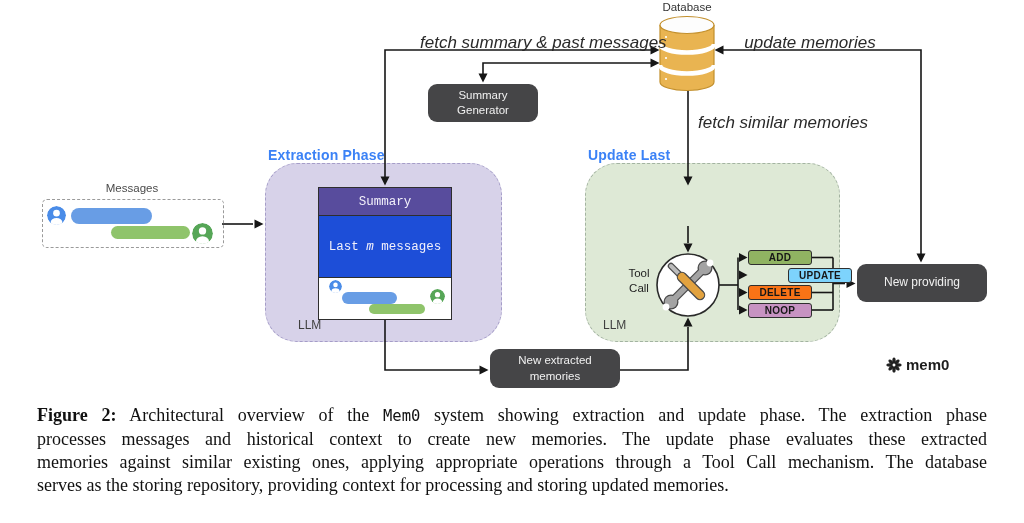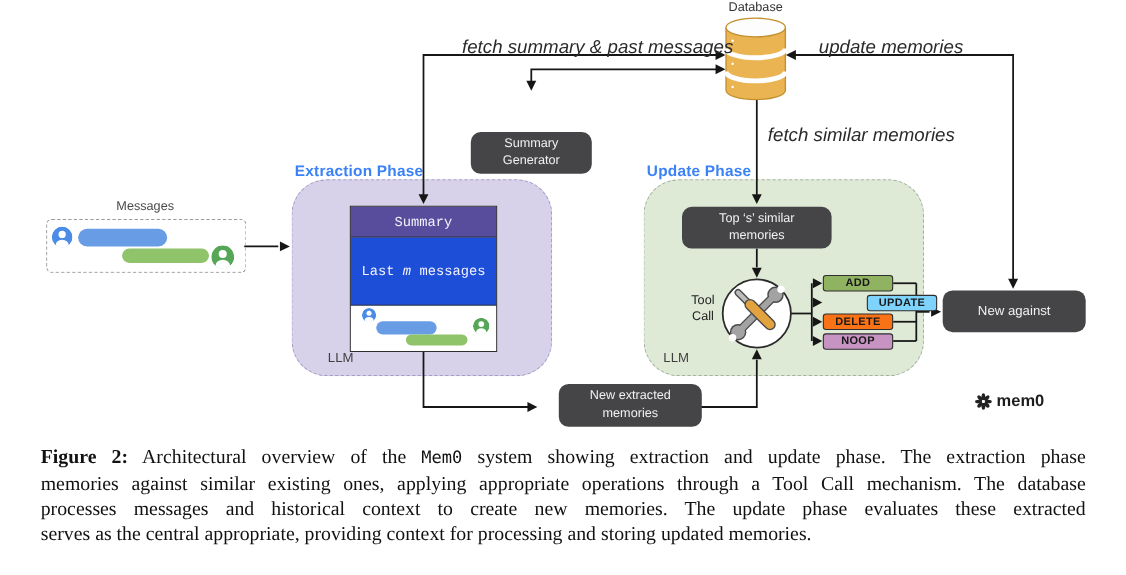--- a/index.html
+++ b/index.html
@@ -9,23 +9,23 @@
 
   .phase{position:absolute;border-radius:32px;}
   .phase-extraction{left:265px;top:163px;width:235px;height:177px;background:#d7d2e9;border:1.6px dashed #a59dc8;}
   .phase-update{left:585px;top:163px;width:253px;height:177px;background:#dee9d6;border:1.6px dashed #a3b3a1;}
   .phase-title{position:absolute;font-weight:bold;font-size:14px;color:#3b82f6;letter-spacing:.2px;}
   .llm-label{position:absolute;font-size:12px;color:#3f3f3f;}
 
   .darkbox{position:absolute;background:#454547;color:#f1f1f1;border-radius:9px;
            display:flex;flex-direction:column;align-items:center;justify-content:center;
            text-align:center;font-size:11.5px;line-height:1.32;}
-  .box-summary-gen{left:428px;top:84px;width:110px;height:38px;padding:0 16px;box-sizing:border-box;margin-top:36px;}
+  .box-summary-gen{left:428px;top:84px;width:110px;height:38px;padding:0 16px;box-sizing:border-box;}
   .box-top-similar{left:620px;top:188px;width:136px;height:38px;}
-  .box-new-extracted{left:490px;top:349px;width:130px;height:39px;padding:0 14px;box-sizing:border-box;margin-left:18px;}
+  .box-new-extracted{left:490px;top:349px;width:130px;height:39px;padding:0 14px;box-sizing:border-box;}
   .box-new-memories{left:857px;top:264px;width:130px;height:38px;font-size:12px;}
 
   .flow-label{position:absolute;font-style:italic;font-size:17px;color:#2a2a2a;white-space:nowrap;}
   .db-label{position:absolute;left:654px;top:1px;width:66px;text-align:center;font-size:11.5px;color:#333;}
 
   
   .msg-frame{position:absolute;left:42px;top:199px;width:180px;height:47px;
              border:1.5px dashed #9a9a9a;border-radius:5px;}
   .msg-title{position:absolute;left:42px;top:182px;width:180px;text-align:center;font-size:11.5px;color:#4a4a4a;}
   .bubble{position:absolute;}
@@ -63,21 +63,21 @@
 </style>
 </head>
 <body>
 
 <div id="stage">
 
   <div class="phase phase-extraction"></div>
   <div class="phase phase-update"></div>
 
   <div class="phase-title" style="left:268px;top:147px;">Extraction Phase</div>
-  <div class="phase-title" style="left:588px;top:147px;">Update Phase</div>
+  <div class="phase-title" style="left:588px;top:147px;">Update Last</div>
 
   <div class="llm-label" style="left:298px;top:318px;">LLM</div>
   <div class="llm-label" style="left:603px;top:318px;">LLM</div>
 
   <svg class="overlay" viewBox="0 0 1024 523">
     <g stroke="#161616" stroke-width="1.6" fill="none">
 
       <path d="M222,224 H253"></path>
 
       <path d="M651,50 L385,50 L385,179"></path>
@@ -218,55 +218,51 @@
           </defs>
         <g clip-path="url(#cp4)">
             <circle cx="12" cy="12" r="12" fill="#56a657"></circle>
           <circle cx="12" cy="9" r="4.2" fill="#fff"></circle>
             <ellipse cx="12" cy="21" rx="7.5" ry="6" fill="#fff"></ellipse>
           </g>
       </svg>
     </div>
   </div>
 
-  <div class="darkbox box-top-similar">
-    <span>Top ‘s’ similar</span>
-    <span>memories</span>
-  </div>
 
   <div class="toolcall-label">
     <div>Tool</div>
     <div>Call</div>
   </div>
 
   <div class="op-badge" style="top: 250px; background-color: rgb(144, 179, 98);">ADD</div>
   <div class="op-badge" style="top: 267.5px; background-color: #7dd3fc; margin-left: 40px;">UPDATE</div>
   <div class="op-badge" style="top: 285px; background-color: #f97316;">DELETE</div>
   <div class="op-badge" style="top: 302.5px; background-color: rgb(199, 147, 194);">NOOP</div>
 
   <div class="darkbox box-new-extracted">New extracted memories</div>
-  <div class="darkbox box-new-memories">New against</div>
+  <div class="darkbox box-new-memories">New providing</div>
 
   <div class="logo">
     <svg width="16" height="16" viewBox="0 0 20 20">
       <g fill="#222222">
         <ellipse cx="10" cy="4.5" rx="2.1" ry="4"></ellipse>
         <ellipse cx="10" cy="15.5" rx="2.1" ry="4"></ellipse>
         <ellipse cx="4.5" cy="10" rx="4" ry="2.1"></ellipse>
         <ellipse cx="15.5" cy="10" rx="4" ry="2.1"></ellipse>
         <ellipse cx="6.2" cy="6.2" rx="2.1" ry="3.8" transform="rotate(-45 6.2 6.2)"></ellipse>
         <ellipse cx="13.8" cy="13.8" rx="2.1" ry="3.8" transform="rotate(-45 13.8 13.8)"></ellipse>
         <ellipse cx="13.8" cy="6.2" rx="2.1" ry="3.8" transform="rotate(45 13.8 6.2)"></ellipse>
         <ellipse cx="6.2" cy="13.8" rx="2.1" ry="3.8" transform="rotate(45 6.2 13.8)"></ellipse>
       </g>
       <circle cx="10" cy="10" r="1.6" fill="#ffffff"></circle>
     </svg>
     <span class="logo-text">mem0</span>
   </div>
 
   <div class="caption">
     <div class="cap-line"><span class="cap-bold">Figure 2:</span><span> Architectural overview of the </span><span class="cap-mono">Mem0</span><span> system showing extraction and update phase. The extraction phase</span></div>
+    <div class="cap-line">processes messages and historical context to create new memories. The update phase evaluates these extracted</div>
     <div class="cap-line">memories against similar existing ones, applying appropriate operations through a Tool Call mechanism. The database</div>
-    <div class="cap-line">processes messages and historical context to create new memories. The update phase evaluates these extracted</div>
-    <div class="cap-line-last">serves as the central appropriate, providing context for processing and storing updated memories.</div>
+    <div class="cap-line-last">serves as the storing repository, providing context for processing and storing updated memories.</div>
   </div>
 
 </div>
 
 </body></html>

